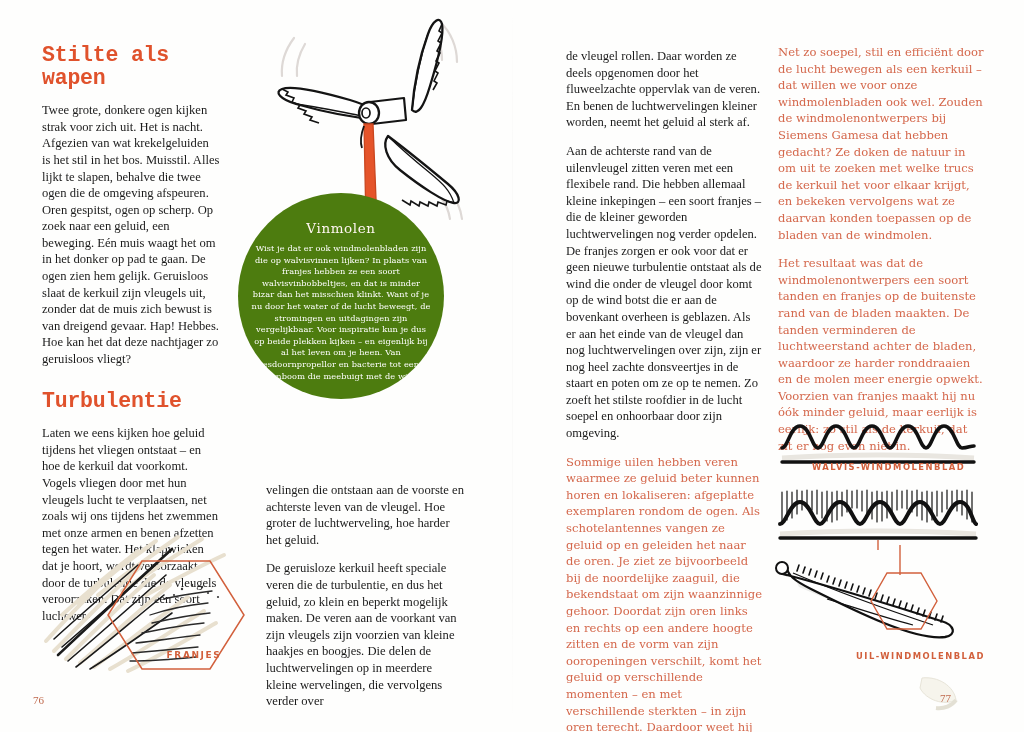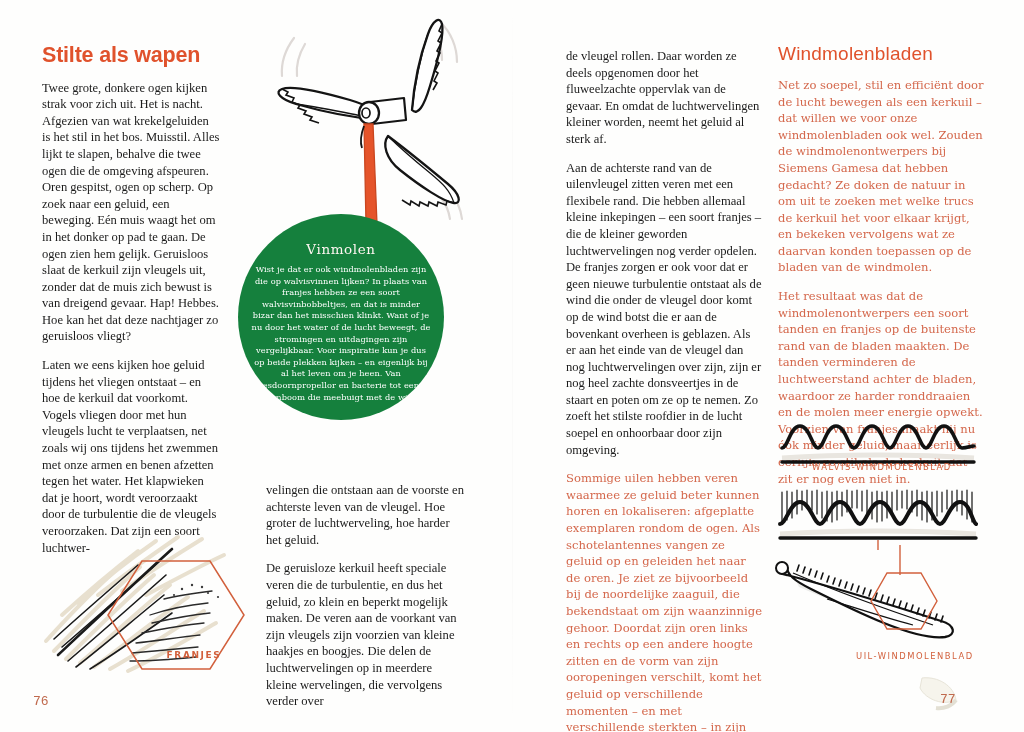--- a/index.html
+++ b/index.html
@@ -15,21 +15,21 @@
     background:#fefefd;
   }
   
   .gutter{
     position:absolute;left:512px;top:0;width:1px;height:732px;
     background:linear-gradient(to bottom, rgba(0,0,0,0.0), rgba(0,0,0,0.015) 20%, rgba(0,0,0,0.015) 80%, rgba(0,0,0,0.0));
   }
 
   h2.head{
     color:#e0522c;
-    font-family:Liberation Sans, sans-serif;
+    font-family:Liberation Mono, monospace;
     font-weight:bold;
     font-size:21.5px;
     line-height:1.05;
     margin:0 0 13px 0;
     letter-spacing:-0.2px;
   }
   h2.head.small{
     font-size:19px;
     font-weight:normal;
     letter-spacing:0.2px;
@@ -54,23 +54,23 @@
   #col1{left:42px;top:44px;width:178px;}
   #col2{left:266px;top:482px;width:198px;}
   #col3{left:566px;top:48px;width:196px;}
   #col4{left:778px;top:44px;width:206px;}
 
   
   #turbine{position:absolute;left:252px;top:14px;width:226px;height:218px;}
 
   
   #vinmolen{
-    position:absolute;left:238px;top:214px;width:206px;height:206px;
+    position:absolute;left:238px;top:193px;width:206px;height:206px;
     border-radius:50%;
-    background:#15803d;
+    background:#4d7c0f;
     color:#ffffff;
     overflow:hidden;
   }
   #vinmolen .vtitle{
     font-family:"DejaVu Serif", serif;
     text-align:center;
     font-size:13.5px;
     letter-spacing:0.6px;
     margin-top:27px;
     color:#fff6f2;
@@ -96,53 +96,54 @@
   }
 
   
   #whaleblade{position:absolute;left:778px;top:418px;width:200px;height:58px;}
   #owlblade{position:absolute;left:778px;top:488px;width:200px;height:62px;}
   #owlwing{position:absolute;left:765px;top:545px;width:230px;height:115px;}
   .fig-caption{
     position:absolute;
     font-family:"DejaVu Sans", sans-serif;
     font-size:8.4px;
-    font-weight:normal;
+    font-weight:bold;
     letter-spacing:1.5px;
     color:#d2603c;
     white-space:nowrap;
   }
   #cap-whale{left:812px;top:462px;}
   #cap-owl{left:812px;top:651px;margin-left:44px;}
 
   
   .pageno{
     position:absolute;
-    font-family:Liberation Mono, monospace;
-    font-size:13px;
+    font-family:Liberation Serif, serif;
+    font-size:11px;
     color:#c06a4e;
   }
   #pageno-left{left:33px;top:694px;}
   #pageno-right{left:940px;top:692px;text-align:center;}
 
   
   #curl{
     position:absolute;left:916px;top:674px;width:46px;height:40px;
   }
 </style>
 </head>
 <body>
 
 <div class="page">
 
   <div class="gutter"></div>
 
   <div class="col" id="col1">
     <h2 class="head">Stilte als wapen</h2>
     <p class="body">Twee grote, donkere ogen kijken strak voor zich uit. Het is nacht. Afgezien van wat krekelgeluiden is het stil in het bos. Muisstil. Alles lijkt te slapen, behalve die twee ogen die de omgeving afspeuren. Oren gespitst, ogen op scherp. Op zoek naar een geluid, een beweging. Eén muis waagt het om in het donker op pad te gaan. De ogen zien hem gelijk. Geruisloos slaat de kerkuil zijn vleugels uit, zonder dat de muis zich bewust is van dreigend gevaar. Hap! Hebbes. Hoe kan het dat deze nachtjager zo geruisloos vliegt?</p>
+    <h2 class="head" style="margin-top:22px;">Turbulentie</h2>
     <p class="body">Laten we eens kijken hoe geluid tijdens het vliegen ontstaat – en hoe de kerkuil dat voorkomt. Vogels vliegen door met hun vleugels lucht te verplaatsen, net zoals wij ons tijdens het zwemmen met onze armen en benen afzetten tegen het water. Het klapwieken dat je hoort, wordt veroorzaakt door de turbulentie die de vleugels veroorzaken. Dat zijn een soort luchtwer-</p>
   </div>
 
   <div id="turbine">
     <svg width="226" height="218" viewBox="0 0 226 218" xmlns="http://www.w3.org/2000/svg">
 
       <g fill="none" stroke="#ded9d6" stroke-width="2.2" stroke-linecap="round">
         <path d="M178 14 C186 22 190 34 190 46"></path>
         <path d="M188 8 C199 18 205 33 205 48"></path>
         <path d="M53 30 C47 40 44 52 45 62"></path>
@@ -230,27 +231,26 @@
       </g>
 
       <polygon points="110,38 178,38 212,92 178,146 110,146 76,92" fill="none" stroke="#d2603c" stroke-width="1.5"></polygon>
       <text x="162" y="135" class="hexlabel" text-anchor="middle" fill="#d2603c" font-family="DejaVu Sans, sans-serif" font-size="9" font-weight="bold" letter-spacing="1.6">FRANJES</text>
     </svg>
   </div>
 
   <span class="pageno" id="pageno-left">76</span>
 
   <div class="col" id="col3">
-    <p class="body">de vleugel rollen. Daar worden ze deels opgenomen door het fluweelzachte oppervlak van de gevaar. En omdat de luchtwervelingen kleiner worden, neemt het geluid al sterk af.</p>
+    <p class="body">de vleugel rollen. Daar worden ze deels opgenomen door het fluweelzachte oppervlak van de veren. En benen de luchtwervelingen kleiner worden, neemt het geluid al sterk af.</p>
     <p class="body">Aan de achterste rand van de uilenvleugel zitten veren met een flexibele rand. Die hebben allemaal kleine inkepingen – een soort franjes – die de kleiner geworden luchtwervelingen nog verder opdelen. De franjes zorgen er ook voor dat er geen nieuwe turbulentie ontstaat als de wind die onder de vleugel door komt op de wind botst die er aan de bovenkant overheen is geblazen. Als er aan het einde van de vleugel dan nog luchtwervelingen over zijn, zijn er nog heel zachte donsveertjes in de staart en poten om ze op te nemen. Zo zoeft het stilste roofdier in de lucht soepel en onhoorbaar door zijn omgeving.</p>
     <p class="body orange">Sommige uilen hebben veren waarmee ze geluid beter kunnen horen en lokaliseren: afgeplatte exemplaren rondom de ogen. Als schotelantennes vangen ze geluid op en geleiden het naar de oren. Je ziet ze bijvoorbeeld bij de noordelijke zaaguil, die bekendstaat om zijn waanzinnige gehoor. Doordat zijn oren links en rechts op een andere hoogte zitten en de vorm van zijn ooropeningen verschilt, komt het geluid op verschillende momenten – en met verschillende sterkten – in zijn oren terecht. Daardoor weet hij zelfs in het pikkedonker precies waar er een smakelijke knager rondloopt.</p>
   </div>
 
   <div class="col" id="col4">
-    <h2 class="head small">Windmolenbladen</h2>
     <p class="body orange">Net zo soepel, stil en efficiënt door de lucht bewegen als een kerkuil – dat willen we voor onze windmolenbladen ook wel. Zouden de windmolenontwerpers bij Siemens Gamesa dat hebben gedacht? Ze doken de natuur in om uit te zoeken met welke trucs de kerkuil het voor elkaar krijgt, en bekeken vervolgens wat ze daarvan konden toepassen op de bladen van de windmolen.</p>
     <p class="body orange">Het resultaat was dat de windmolenontwerpers een soort tanden en franjes op de buitenste rand van de bladen maakten. De tanden verminderen de luchtweerstand achter de bladen, waardoor ze harder ronddraaien en de molen meer energie opwekt. Voorzien van franjes maakt hij nu óók minder geluid, maar eerlijk is eerlijk: zo stil als de kerkuil, dat zit er nog even niet in.</p>
   </div>
 
   <div id="whaleblade">
     <svg width="200" height="58" viewBox="0 0 200 58" xmlns="http://www.w3.org/2000/svg">
       <path d="M4 30 C10 30 12 8 22 8 C32 8 34 30 40 30 C46 30 48 8 58 8 C68 8 70 30 76 30
                C82 30 84 8 94 8 C104 8 106 30 112 30 C118 30 120 8 130 8 C140 8 142 30 148 30
                C154 30 156 8 166 8 C176 8 178 30 184 30 C190 30 192 28 196 28" fill="none" stroke="#111111" stroke-width="3.6" stroke-linecap="round" stroke-linejoin="round"></path>
       <path d="M4 40 C60 36 140 36 196 40" fill="none" stroke="#e9e6e0" stroke-width="5"></path>

